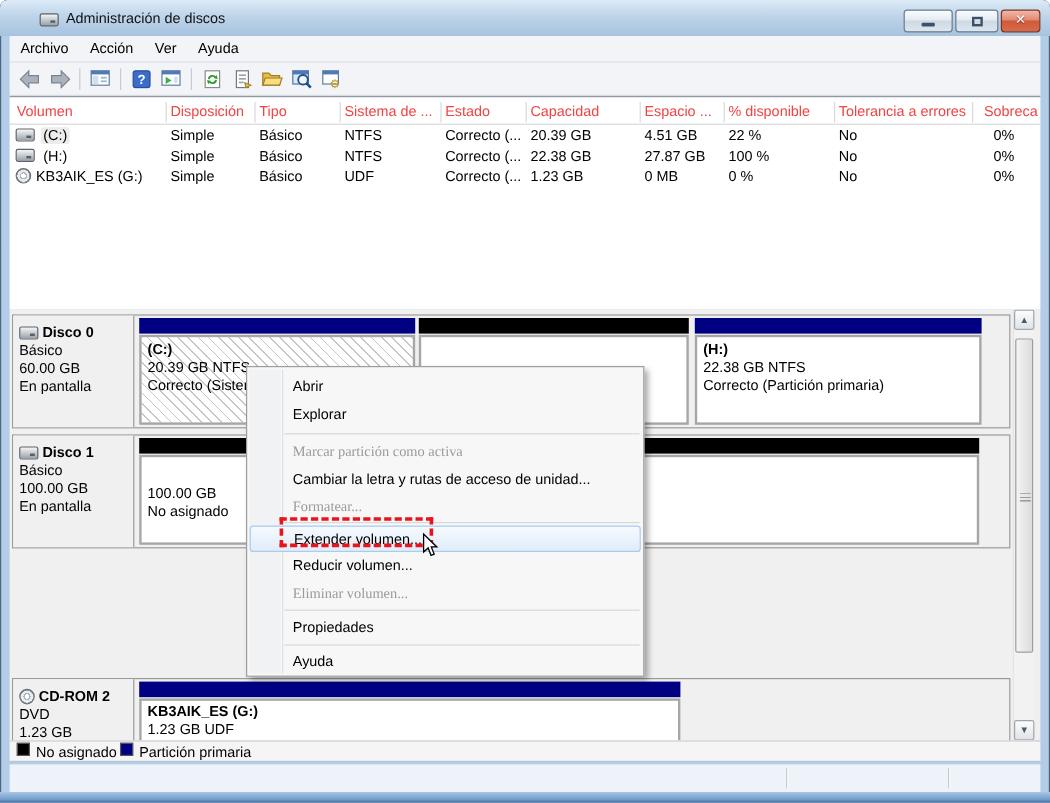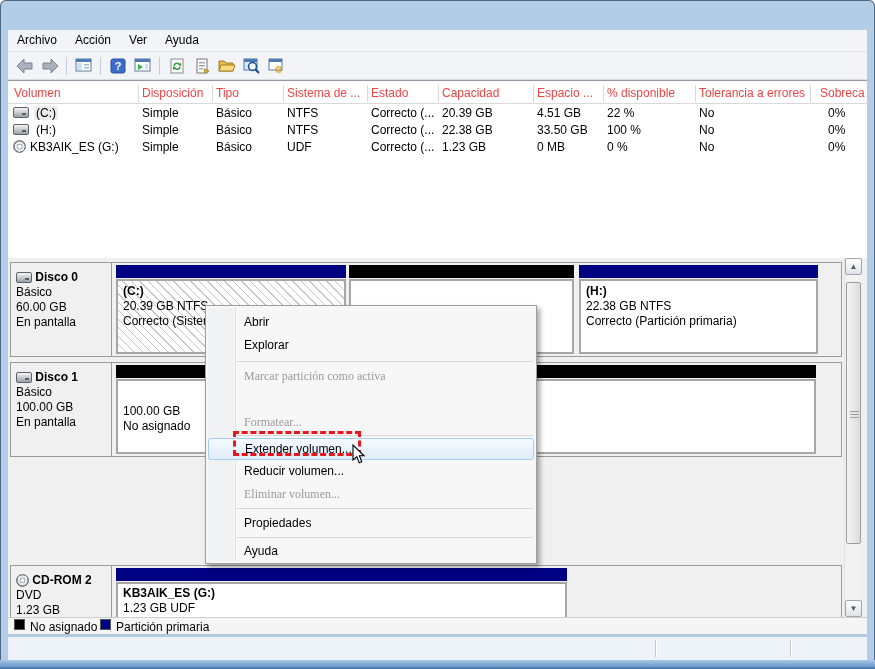--- a/index.html
+++ b/index.html
@@ -88,20 +88,33 @@
   .mi.hot{height:22px;line-height:20px;border:1px solid #a8ccf0;border-radius:3px;background:linear-gradient(#f5fafe,#e0ecf9);}
   .msep{position:absolute;left:31px;right:3px;height:1px;background:#d8d8d8;z-index:2;}
   .annot{position:absolute;left:233px;top:431px;width:128px;height:25px;border:3px dashed #e8151c;z-index:11;}
   .cursor{position:absolute;left:352px;top:444px;z-index:12;}
 </style>
 </head>
 <body>
 
 <div class="frame">
 
+  <div class="titlebar">
+    <span class="app-icon icon-hdd"></span>
+    <span class="title-text">Administración de discos</span>
+    <div class="cap-btn minb">
+        <div class="glyph-min"></div>
+      </div>
+    <div class="cap-btn maxb">
+        <div class="glyph-max"></div>
+      </div>
+    <div class="cap-btn closeb">
+        <div class="glyph-close">✕</div>
+      </div>
+  </div>
 
   <div class="menubar">
     <span class="menu-item">Archivo</span>
     <span class="menu-item">Acción</span>
     <span class="menu-item">Ver</span>
     <span class="menu-item">Ayuda</span>
   </div>
 
   <div class="toolbar">
     <div class="tbtn">
@@ -218,21 +231,21 @@
       <span class="cell" style="left:820px">0%</span>
     </div>
     <div class="lv-row" style="top:41px">
       <span class="row-icon icon-hdd"></span>
       <span class="cell" style="left:28px">(H:)</span>
       <span class="cell" style="left:134px">Simple</span>
       <span class="cell" style="left:208px">Básico</span>
       <span class="cell" style="left:279px">NTFS</span>
       <span class="cell" style="left:363px">Correcto (...</span>
       <span class="cell" style="left:434px">22.38 GB</span>
-      <span class="cell" style="left:529px">33.50 GB</span>
+      <span class="cell" style="left:529px">27.87 GB</span>
       <span class="cell" style="left:599px">100 %</span>
       <span class="cell" style="left:691px">No</span>
       <span class="cell" style="left:820px">0%</span>
     </div>
     <div class="lv-row" style="top:58px">
       <span class="row-icon icon-cd" style="top:1px"></span>
       <span class="cell" style="left:22px">KB3AIK_ES (G:)</span>
       <span class="cell" style="left:134px">Simple</span>
       <span class="cell" style="left:208px">Básico</span>
       <span class="cell" style="left:279px">UDF</span>
@@ -328,20 +341,21 @@
     <span class="stsep" style="left:647px"></span>
     <span class="stsep" style="left:782px"></span>
   </div>
   <div class="bottomedge"></div>
 
   <div class="cmenu">
     <div class="mi" style="top:5px">Abrir</div>
     <div class="mi" style="top:28px">Explorar</div>
     <div class="msep" style="top:55px"></div>
     <div class="mi dis" style="top:59px">Marcar partición como activa</div>
+    <div class="mi" style="top:82px">Cambiar la letra y rutas de acceso de unidad...</div>
     <div class="mi dis" style="top:105px">Formatear...</div>
     <div class="msep" style="top:129px"></div>
     <div class="mi hot" style="top:132px">Extender volumen...</div>
     <div class="mi" style="top:154px">Reducir volumen...</div>
     <div class="mi dis" style="top:177px">Eliminar volumen...</div>
     <div class="msep" style="top:202px"></div>
     <div class="mi" style="top:206px">Propiedades</div>
     <div class="msep" style="top:231px"></div>
     <div class="mi" style="top:234px">Ayuda</div>
   </div>

